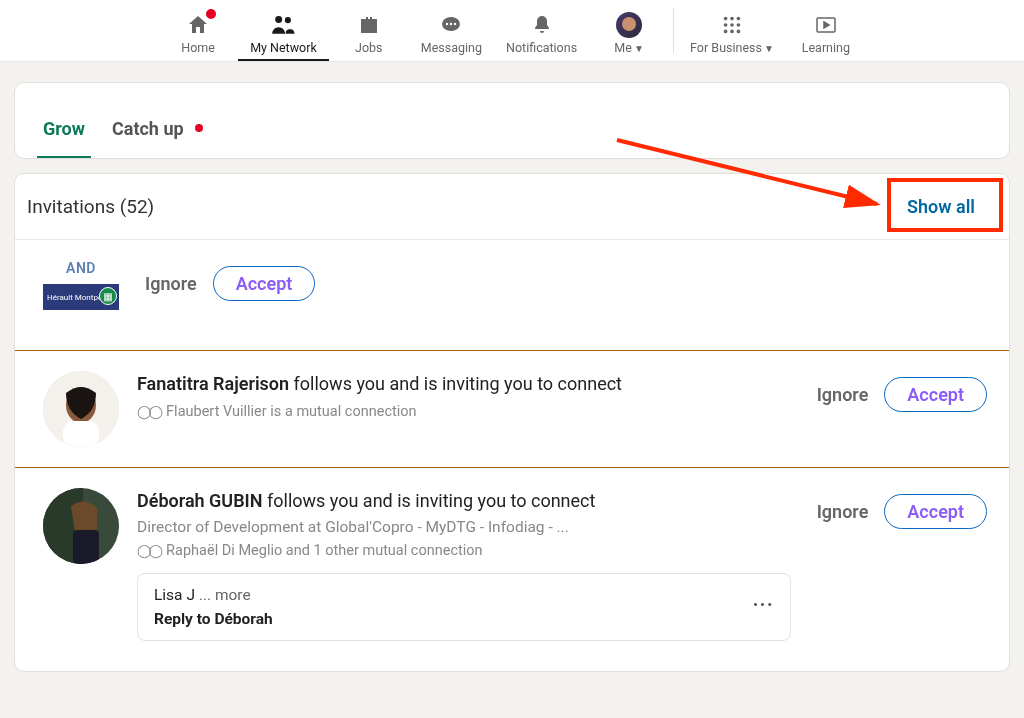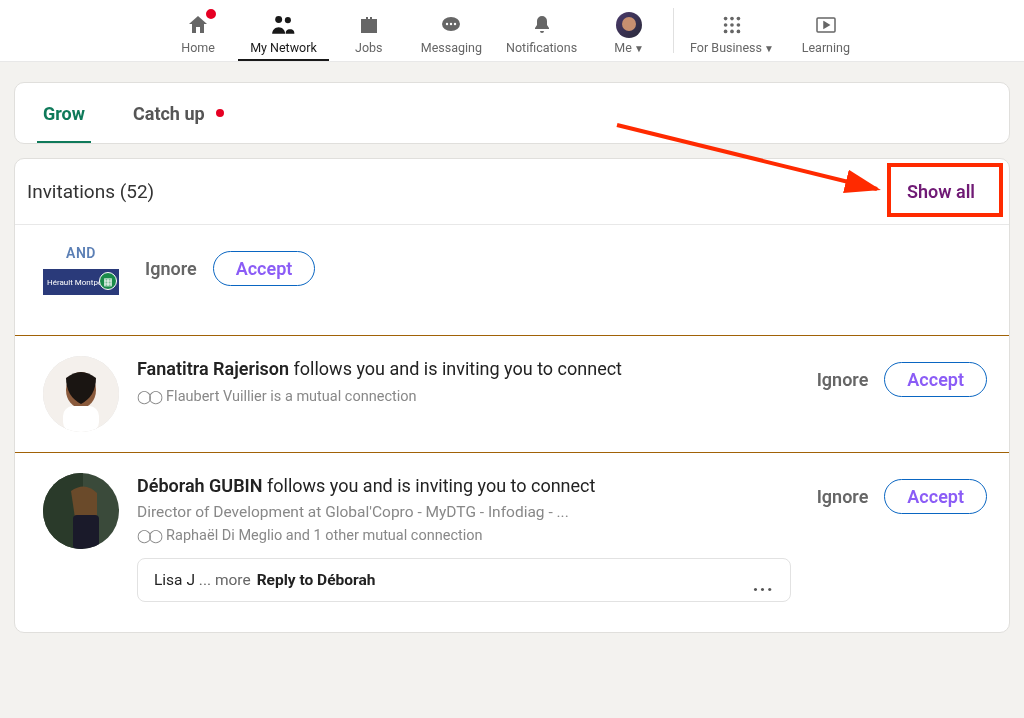--- a/index.html
+++ b/index.html
@@ -17,30 +17,30 @@
     .badge-red { position:absolute; top:-4px; right:-8px; width:14px; height:14px; border-radius:50%; background:#e60023; border:2px solid #fff; }
     .avatar-nav { width:26px; height:26px; border-radius:50%; background: linear-gradient(135deg,#4a3a6b,#2a2a3a); display:flex; align-items:center; justify-content:center; overflow:hidden; }
     .avatar-nav .face { width:14px; height:14px; border-radius:50%; background:#c89070; margin-top:-2px; }
     .caret { font-size:10px; margin-left:2px; }
     
     
     .main { padding: 20px 14px; }
     .panel { background:#fff; border:1px solid #e0dfdc; border-radius:10px; margin-bottom: 14px; }
     
     
-    .tabs { display:flex; align-items:center; padding: 0 28px; height:60px; gap:48px; }
+    .tabs { display:flex; align-items:center; padding: 0 28px; height:60px; gap:27px;margin-top:15px; }
     .tab { font-size:18px; font-weight:700; color:#555; cursor:pointer; display:flex; align-items:center; height:100%; position:relative; gap:8px; }
     .tab.active { color:#0f7a5a; }
     .tab.active::after { content:""; position:absolute; bottom:0; left:-6px; right:-6px; height:2px; background:#0f7a5a; }
     .tab .dot { width:14px; height:14px; border-radius:50%; background:#e60023; border:3px solid #fff; position:relative; box-shadow: 0 0 0 1px #e60023 inset; }
     
     
     .inv-header { display:flex; align-items:center; justify-content:space-between; padding: 16px 22px 16px 12px; border-bottom:1px solid #e8e8e8; position:relative; }
     .inv-title { font-size:19px; color:#333; }
-    .show-all-btn { font-size:18px; font-weight:600; color:#701a75; background:#fff; border:none; padding:6px 12px; cursor:pointer; position:relative; z-index:2; }
+    .show-all-btn { font-size:18px; font-weight:600; color:#0369a1; background:#fff; border:none; padding:6px 12px; cursor:pointer; position:relative; z-index:2; }
     .highlight-box { position:absolute; right:6px; top:4px; width:116px; height:54px; border:4px solid #ff2a00; pointer-events:none; z-index:3;}
     .arrow-annot { position:absolute; top:-38px; right:112px; z-index:4; pointer-events:none; }
     
     
     .inv-item { display:flex; padding: 20px 22px 20px 28px; border-bottom:1px solid #a16207; align-items:flex-start; gap:18px; }
     .inv-item:last-child { border-bottom:none; }
     .inv-left { width:76px; flex-shrink:0; }
     .newsletter-thumb { width:76px; height:70px; display:flex; flex-direction:column; align-items:center; justify-content:flex-start; }
     .newsletter-thumb .and { color:#5b7fb5; font-weight:600; font-size:14px; margin-bottom:8px; letter-spacing:0.5px;}
     .newsletter-thumb .strip { width:76px; height:26px; background:#2a3a7a; color:#fff; font-size:8px; display:flex; align-items:center; padding-left:4px; position:relative; }
@@ -52,21 +52,21 @@
     .inv-title-line { font-size:18px; color:#222; line-height:1.45; }
     .inv-title-line .strong { font-weight:600; }
     .inv-sub { font-size:15.5px; color:#888; margin-top:4px; }
     .inv-mutual { font-size:14.5px; color:#888; margin-top:6px; display:flex; align-items:center; gap:6px;}
     .mutual-icon{ font-size:13px; letter-spacing:-3px; }
     .inv-actions { display:flex; align-items:center; gap:8px; flex-shrink:0; margin-top: 6px; }
     .btn-ignore { font-size:18px; font-weight:600; color:#666; background:none; border:none; cursor:pointer; padding:6px 8px;}
     .btn-accept { font-size:18px; font-weight:600; color:#8b5cf6; background:#fff; border:1.5px solid #0a66c2; border-radius:22px; padding:6px 22px; cursor:pointer; }
     
     
-    .reply-box { border:1px solid #e2e2e2; border-radius:8px; margin-top:14px; padding:12px 16px; display:flex; align-items:flex-start; flex-direction:row; gap:6px; position:relative;}
+    .reply-box { border:1px solid #e2e2e2; border-radius:8px; margin-top:14px; padding:12px 16px; display:flex; align-items:flex-start; flex-direction:column; gap:6px; position:relative;}
     .reply-line1 { font-size:15.5px; color:#666; }
     .reply-line1 .name { color:#222; }
     .reply-line2 { font-size:15.5px; font-weight:700; color:#222; }
     .reply-dots { position:absolute; right:16px; top:18px; color:#555; font-size:20px; font-weight:bold; letter-spacing:1px;}
   </style>
 </head>
 <body>
 
 <div class="topnav">
   <div class="nav-items">

